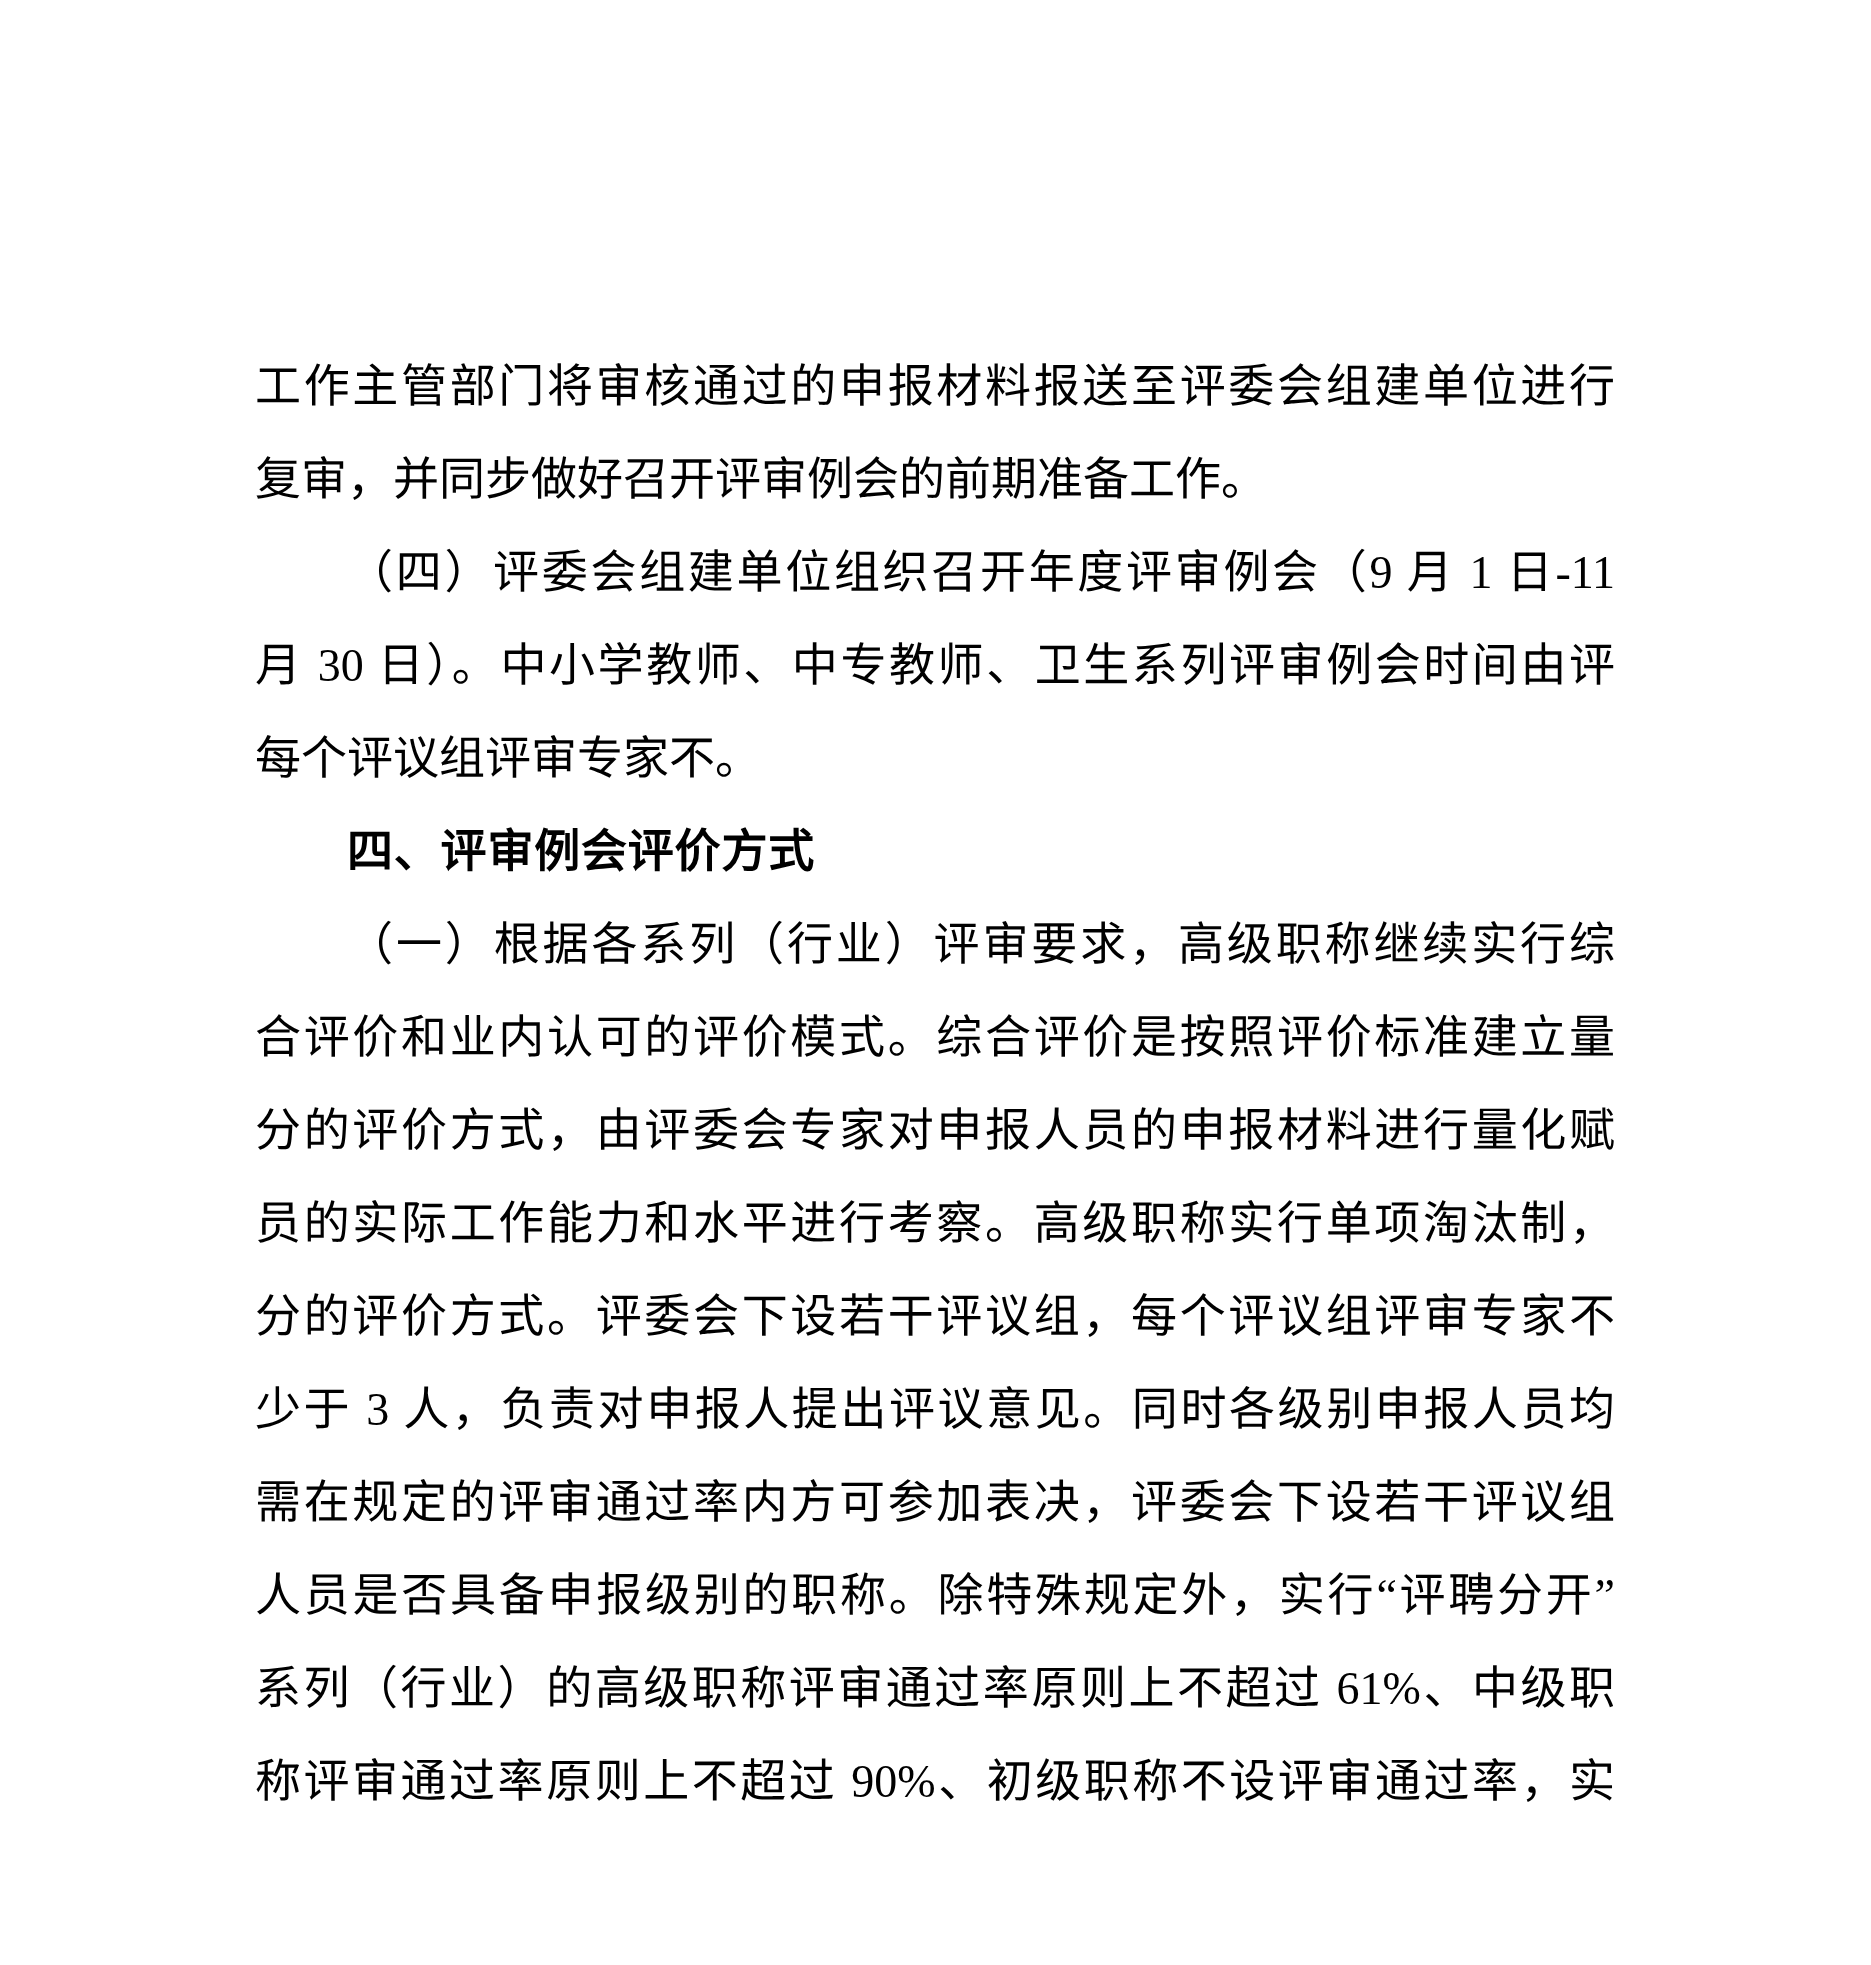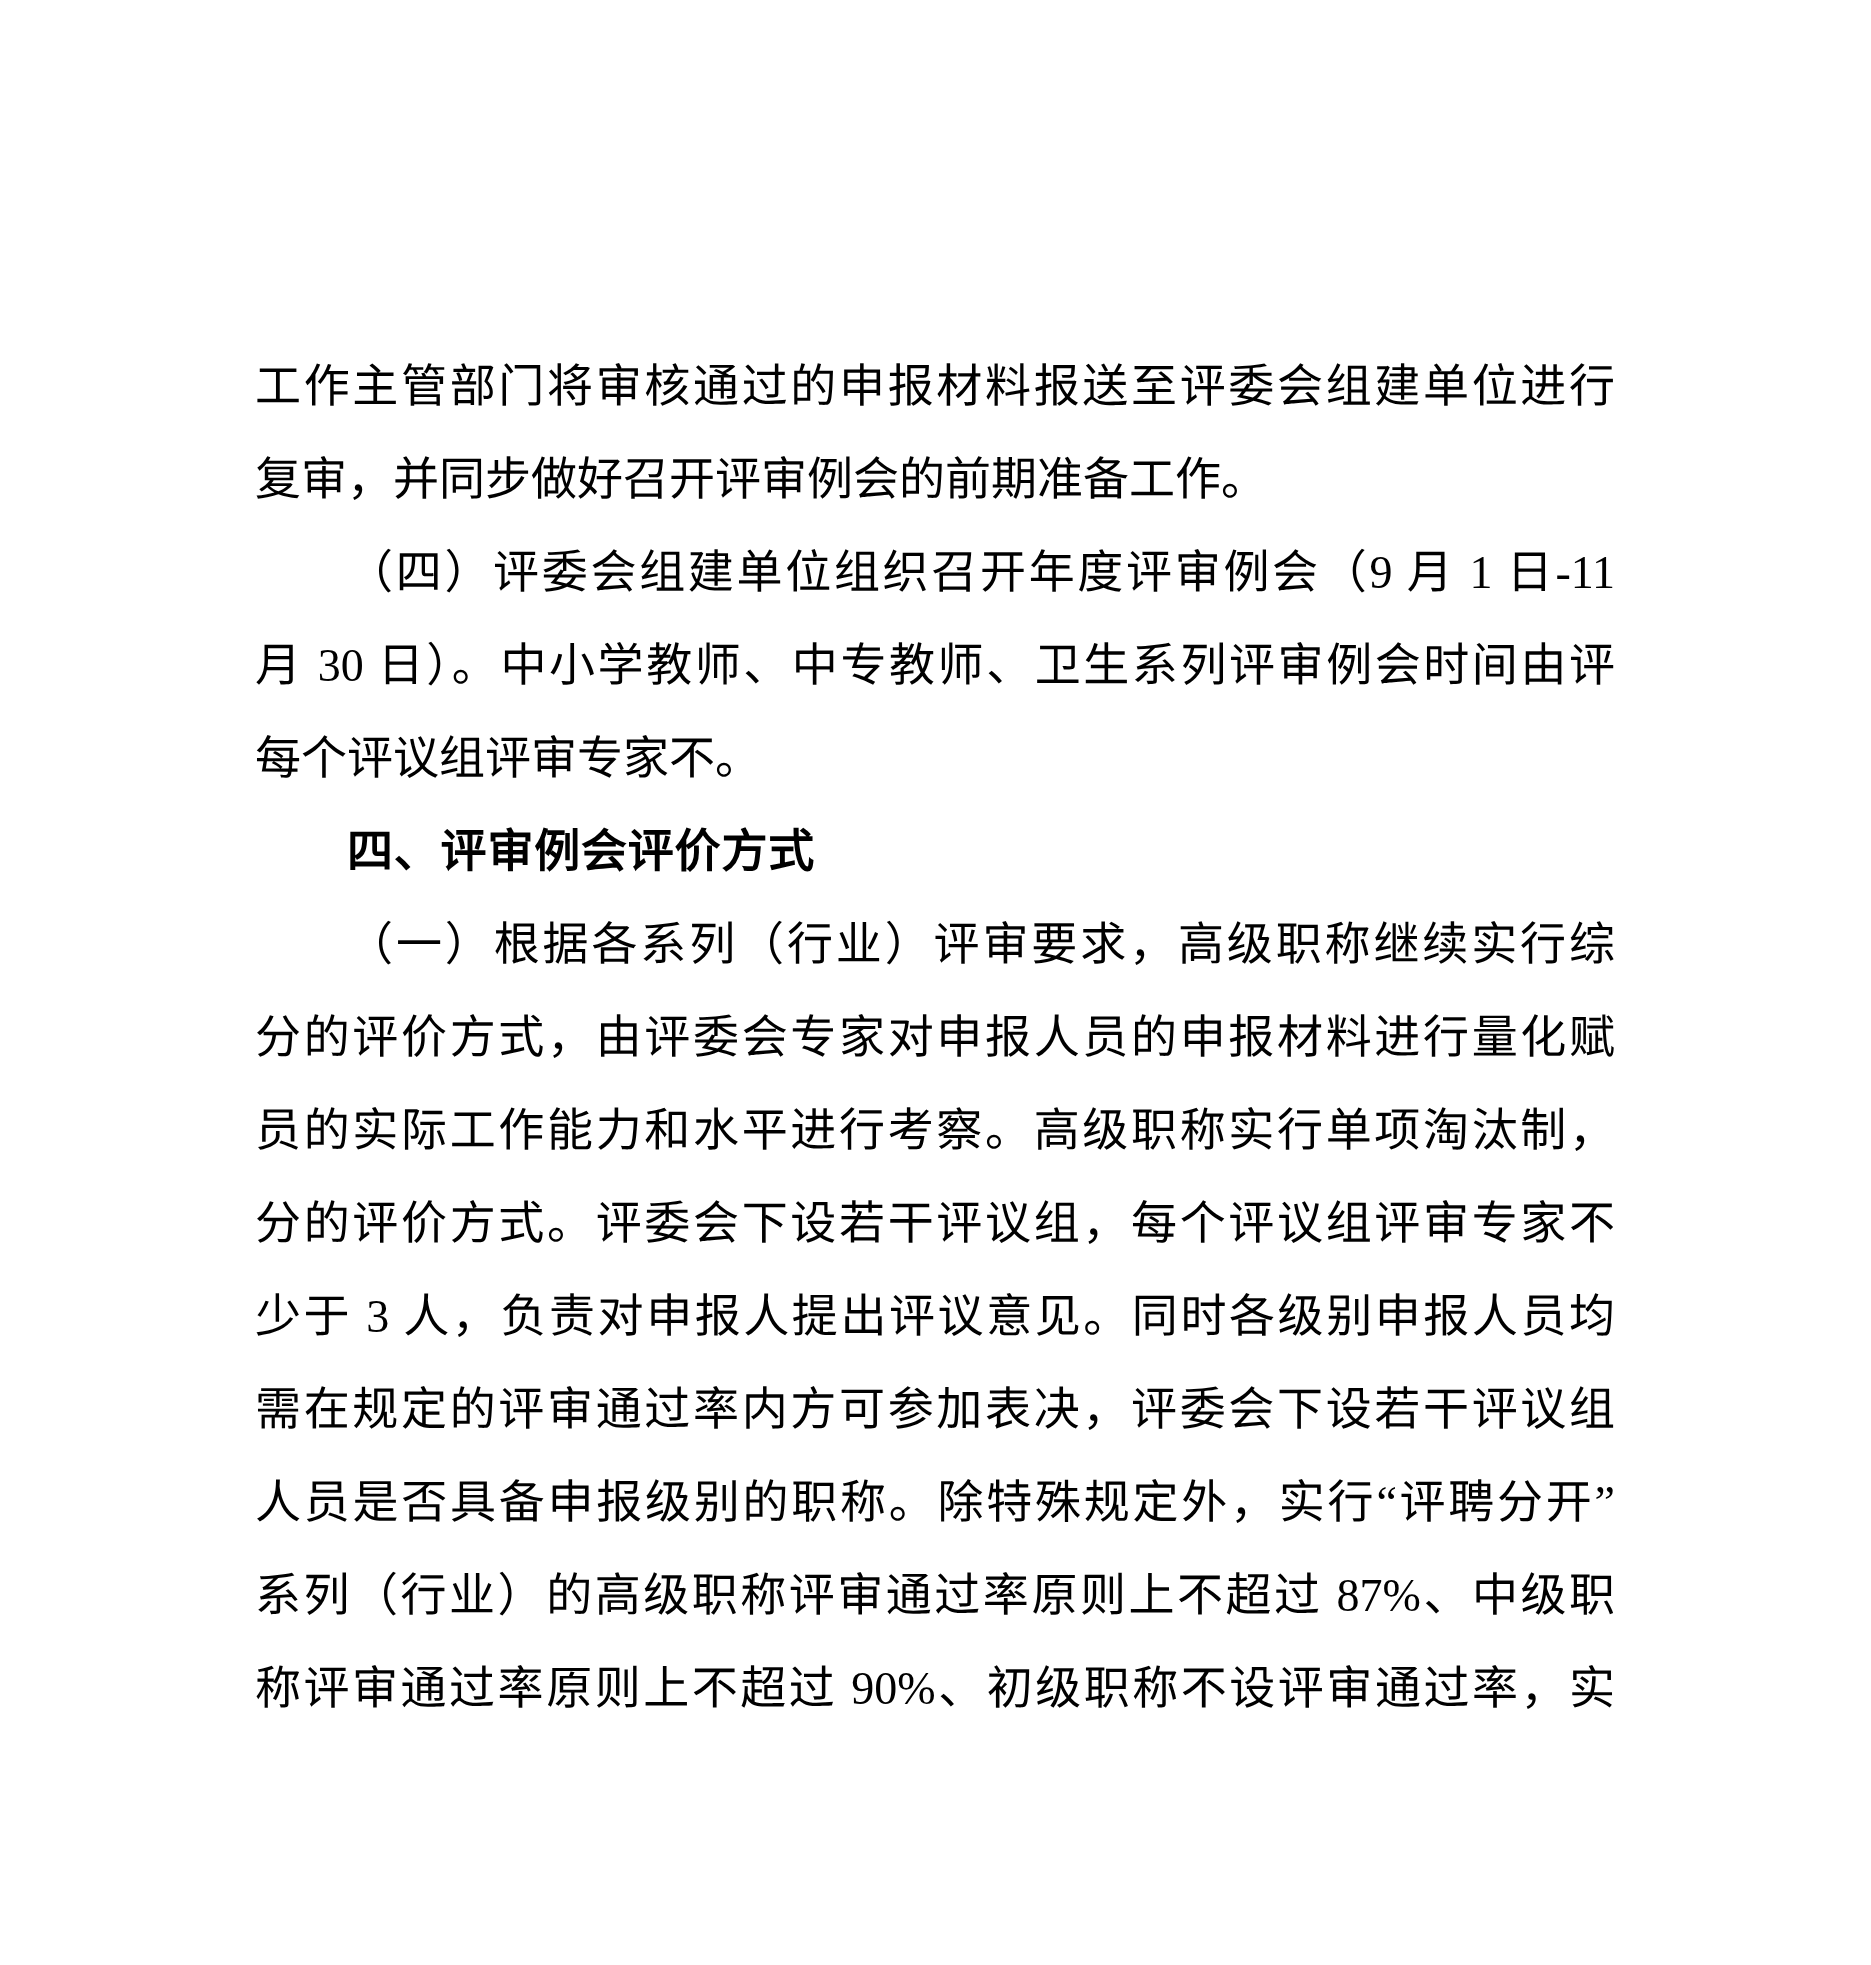--- a/index.html
+++ b/index.html
@@ -52,24 +52,25 @@
 <div class="page">
   <div class="doc-body">
 
   <div class="line">工作主管部门将审核通过的申报材料报送至评委会组建单位进行</div>
       <div class="line no-justify">复审，并同步做好召开评审例会的前期准备工作。</div>
       <div class="line indent">（四）评委会组建单位组织召开年度评审例会（9 月 1 日-11</div>
       <div class="line">月 30 日）。中小学教师、中专教师、卫生系列评审例会时间由评</div>
       <div class="line no-justify">每个评议组评审专家不。</div>
       <div class="line no-justify indent heading">四、评审例会评价方式</div>
       <div class="line indent">（一）根据各系列（行业）评审要求，高级职称继续实行综</div>
+      <div class="line">合评价和业内认可的评价模式。综合评价是按照评价标准建立量</div>
       <div class="line">分的评价方式，由评委会专家对申报人员的申报材料进行量化赋分；</div>
       <div class="line">员的实际工作能力和水平进行考察。高级职称实行单项淘汰制，</div>
       <div class="line">分的评价方式。评委会下设若干评议组，每个评议组评审专家不</div>
       <div class="line">少于 3 人，负责对申报人提出评议意见。同时各级别申报人员均</div>
       <div class="line">需在规定的评审通过率内方可参加表决，评委会下设若干评议组</div>
       <div class="line">人员是否具备申报级别的职称。除特殊规定外，实行“评聘分开”</div>
-      <div class="line">系列（行业）的高级职称评审通过率原则上不超过 87%、中级职</div>
+      <div class="line">系列（行业）的高级职称评审通过率原则上不超过 61%、中级职</div>
       <div class="line">称评审通过率原则上不超过 90%、初级职称不设评审通过率，实</div>
     </div>
 
 </div>
 
 
 </body></html>

